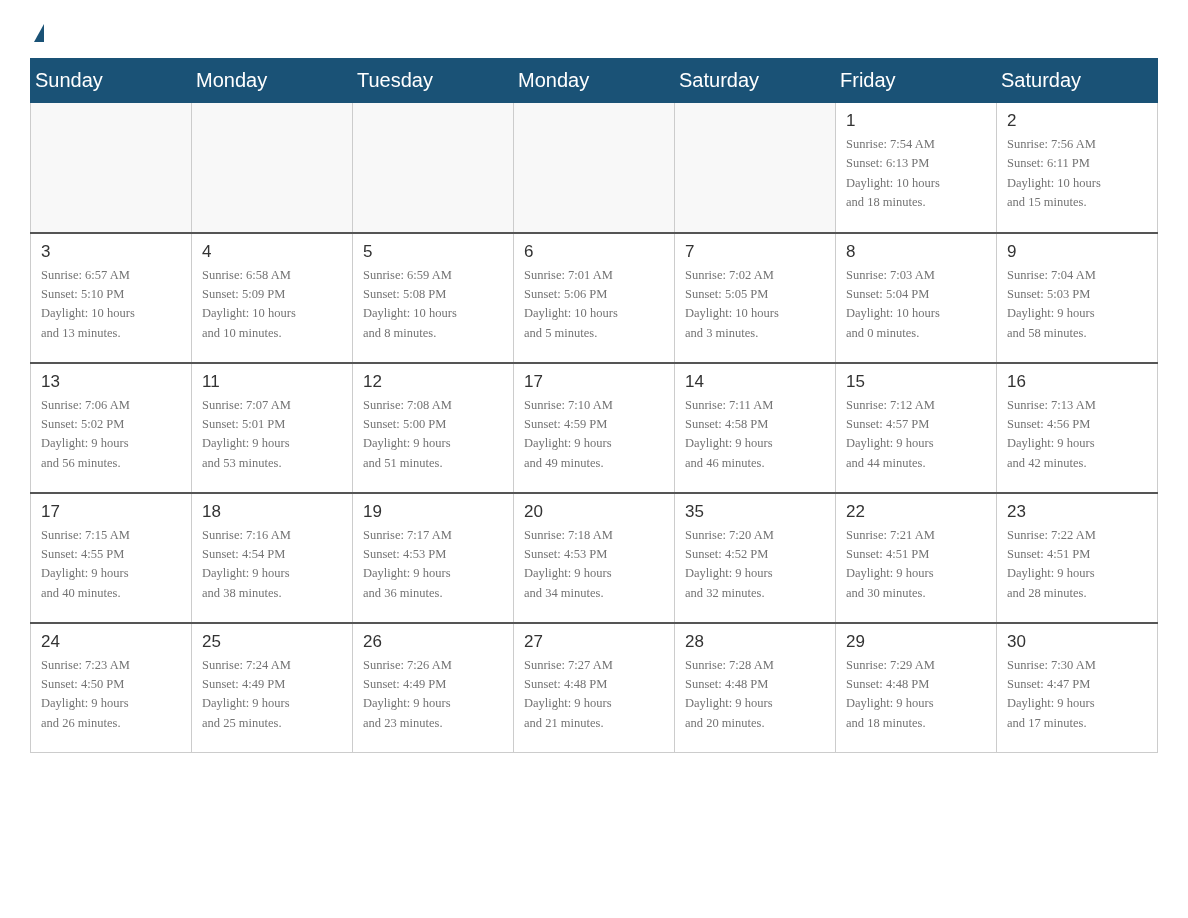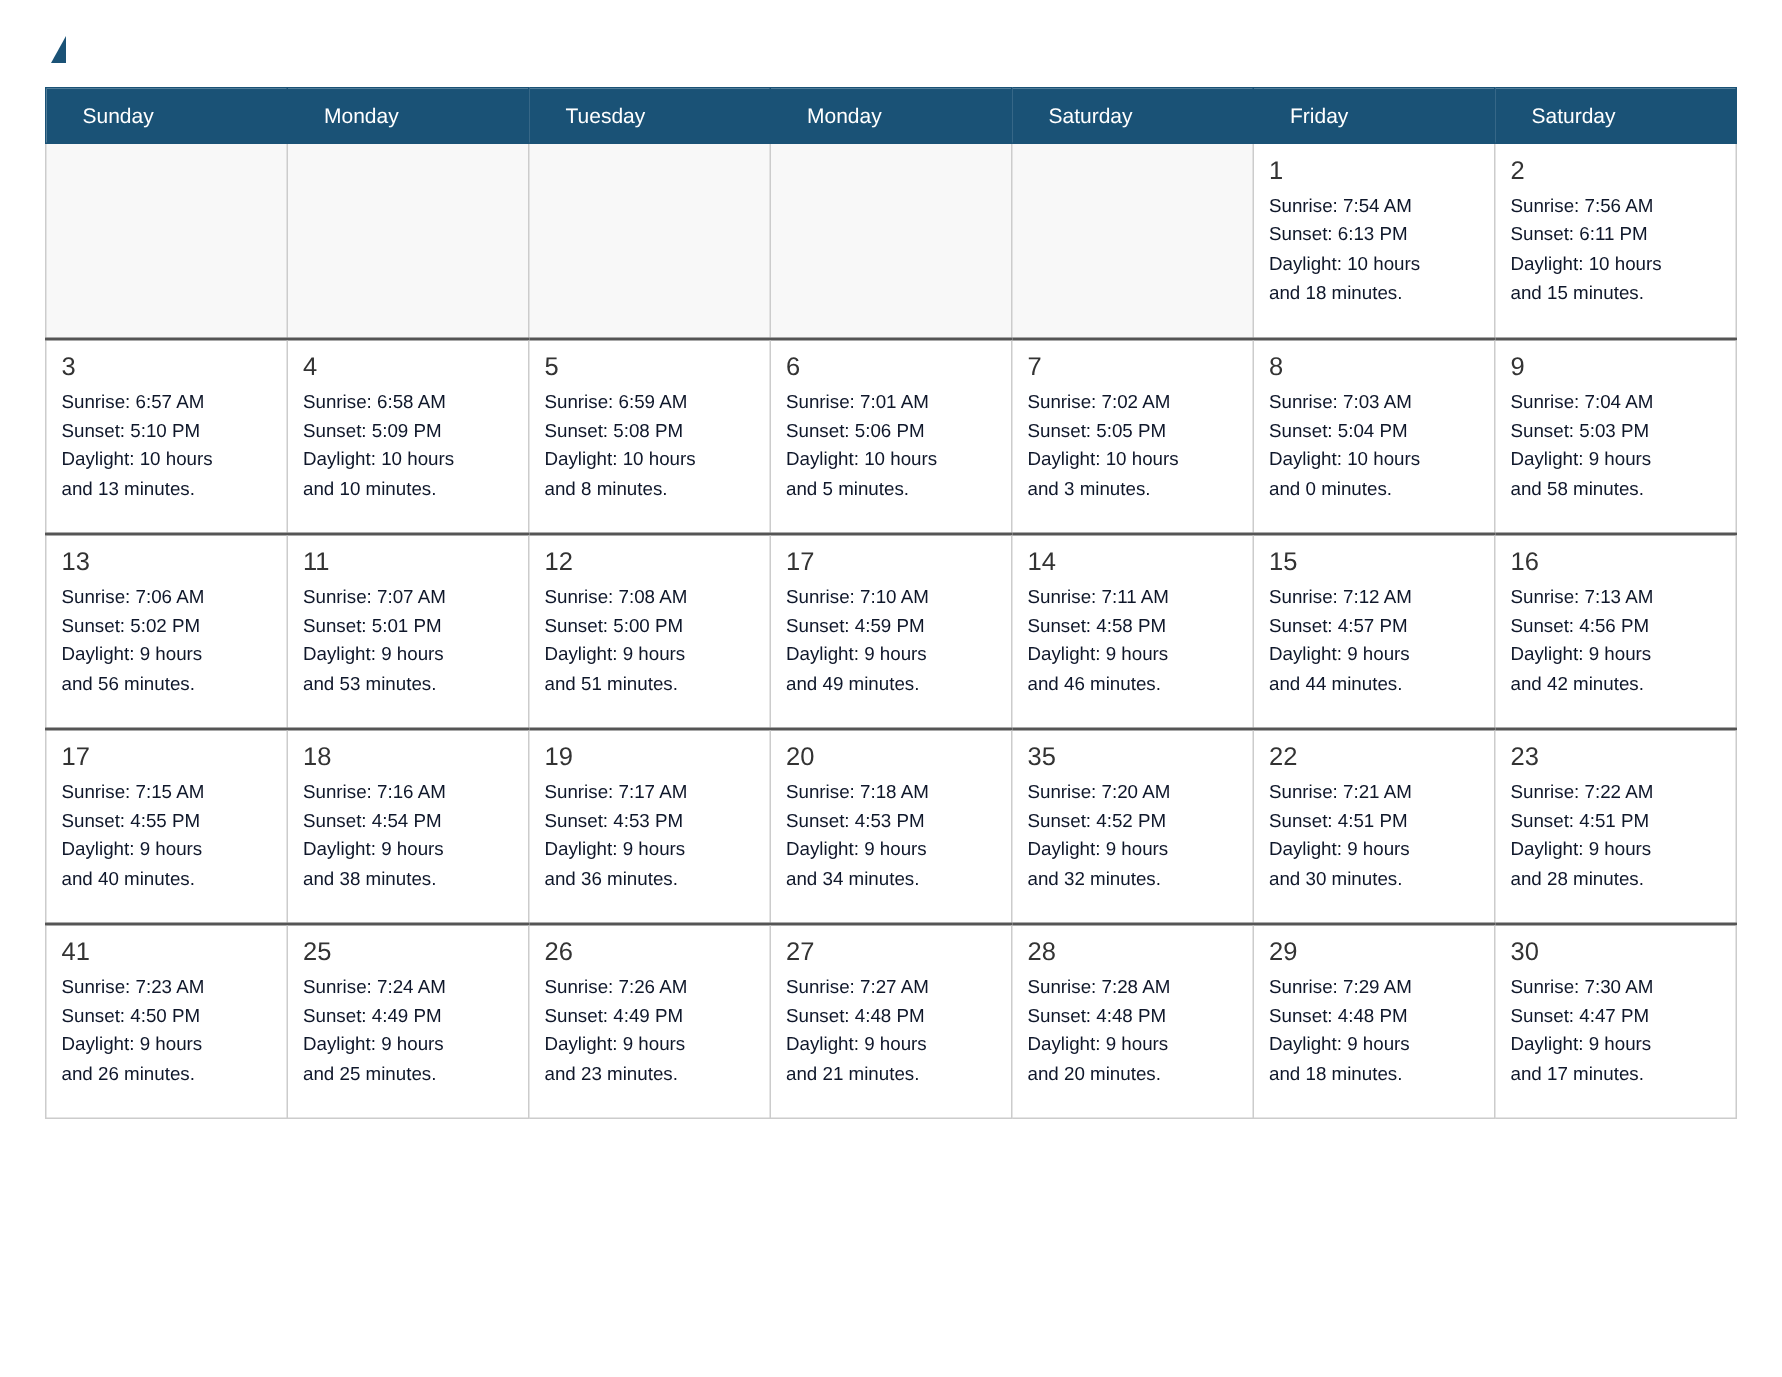--- a/index.html
+++ b/index.html
@@ -62,23 +62,23 @@
       margin-top: 4px;
     }
     .calendar {
       width: 100%;
       border-collapse: collapse;
       border: 1px solid #aaa;
     }
     .calendar th {
       background-color: #1a5276;
       color: #fff;
-      padding: 10px 24px;
+      padding: 10px 4px;
       text-align: left;
-      font-size: 14px;
+      font-size: 20px;
       font-weight: normal;
       border: 1px solid #1a5276;
     }
     .calendar td {
       vertical-align: top;
       border: 1px solid #ccc;
       padding: 8px 10px;
       width: calc(100% / 7);
       min-height: 110px;
       height: 130px;
@@ -88,22 +88,23 @@
     }
     .day-number {
       font-size: 17px;
       font-weight: normal;
       color: #333;
       display: block;
       margin-bottom: 4px;
     }
     .day-info {
       font-size: 12.5px;
-      color: #0f172a;
+      color: #737373;
       line-height: 1.55;
+      font-family: Liberation Serif, serif;
     }
     .row-separator td {
       border-top: 2px solid #555;
     }
   </style>
 </head>
 <body>
 
 <div class="header">
   <div class="logo">
@@ -232,21 +233,21 @@
           <span class="day-number">22</span>
           <div class="day-info">Sunrise: 7:21 AM<br>Sunset: 4:51 PM<br>Daylight: 9 hours<br>and 30 minutes.</div>
         </td>
         <td>
           <span class="day-number">23</span>
           <div class="day-info">Sunrise: 7:22 AM<br>Sunset: 4:51 PM<br>Daylight: 9 hours<br>and 28 minutes.</div>
         </td>
       </tr>
       <tr class="row-separator">
         <td>
-          <span class="day-number">41</span>
+          <span class="day-number">24</span>
           <div class="day-info">Sunrise: 7:23 AM<br>Sunset: 4:50 PM<br>Daylight: 9 hours<br>and 26 minutes.</div>
         </td>
         <td>
           <span class="day-number">25</span>
           <div class="day-info">Sunrise: 7:24 AM<br>Sunset: 4:49 PM<br>Daylight: 9 hours<br>and 25 minutes.</div>
         </td>
         <td>
           <span class="day-number">26</span>
           <div class="day-info">Sunrise: 7:26 AM<br>Sunset: 4:49 PM<br>Daylight: 9 hours<br>and 23 minutes.</div>
         </td>

